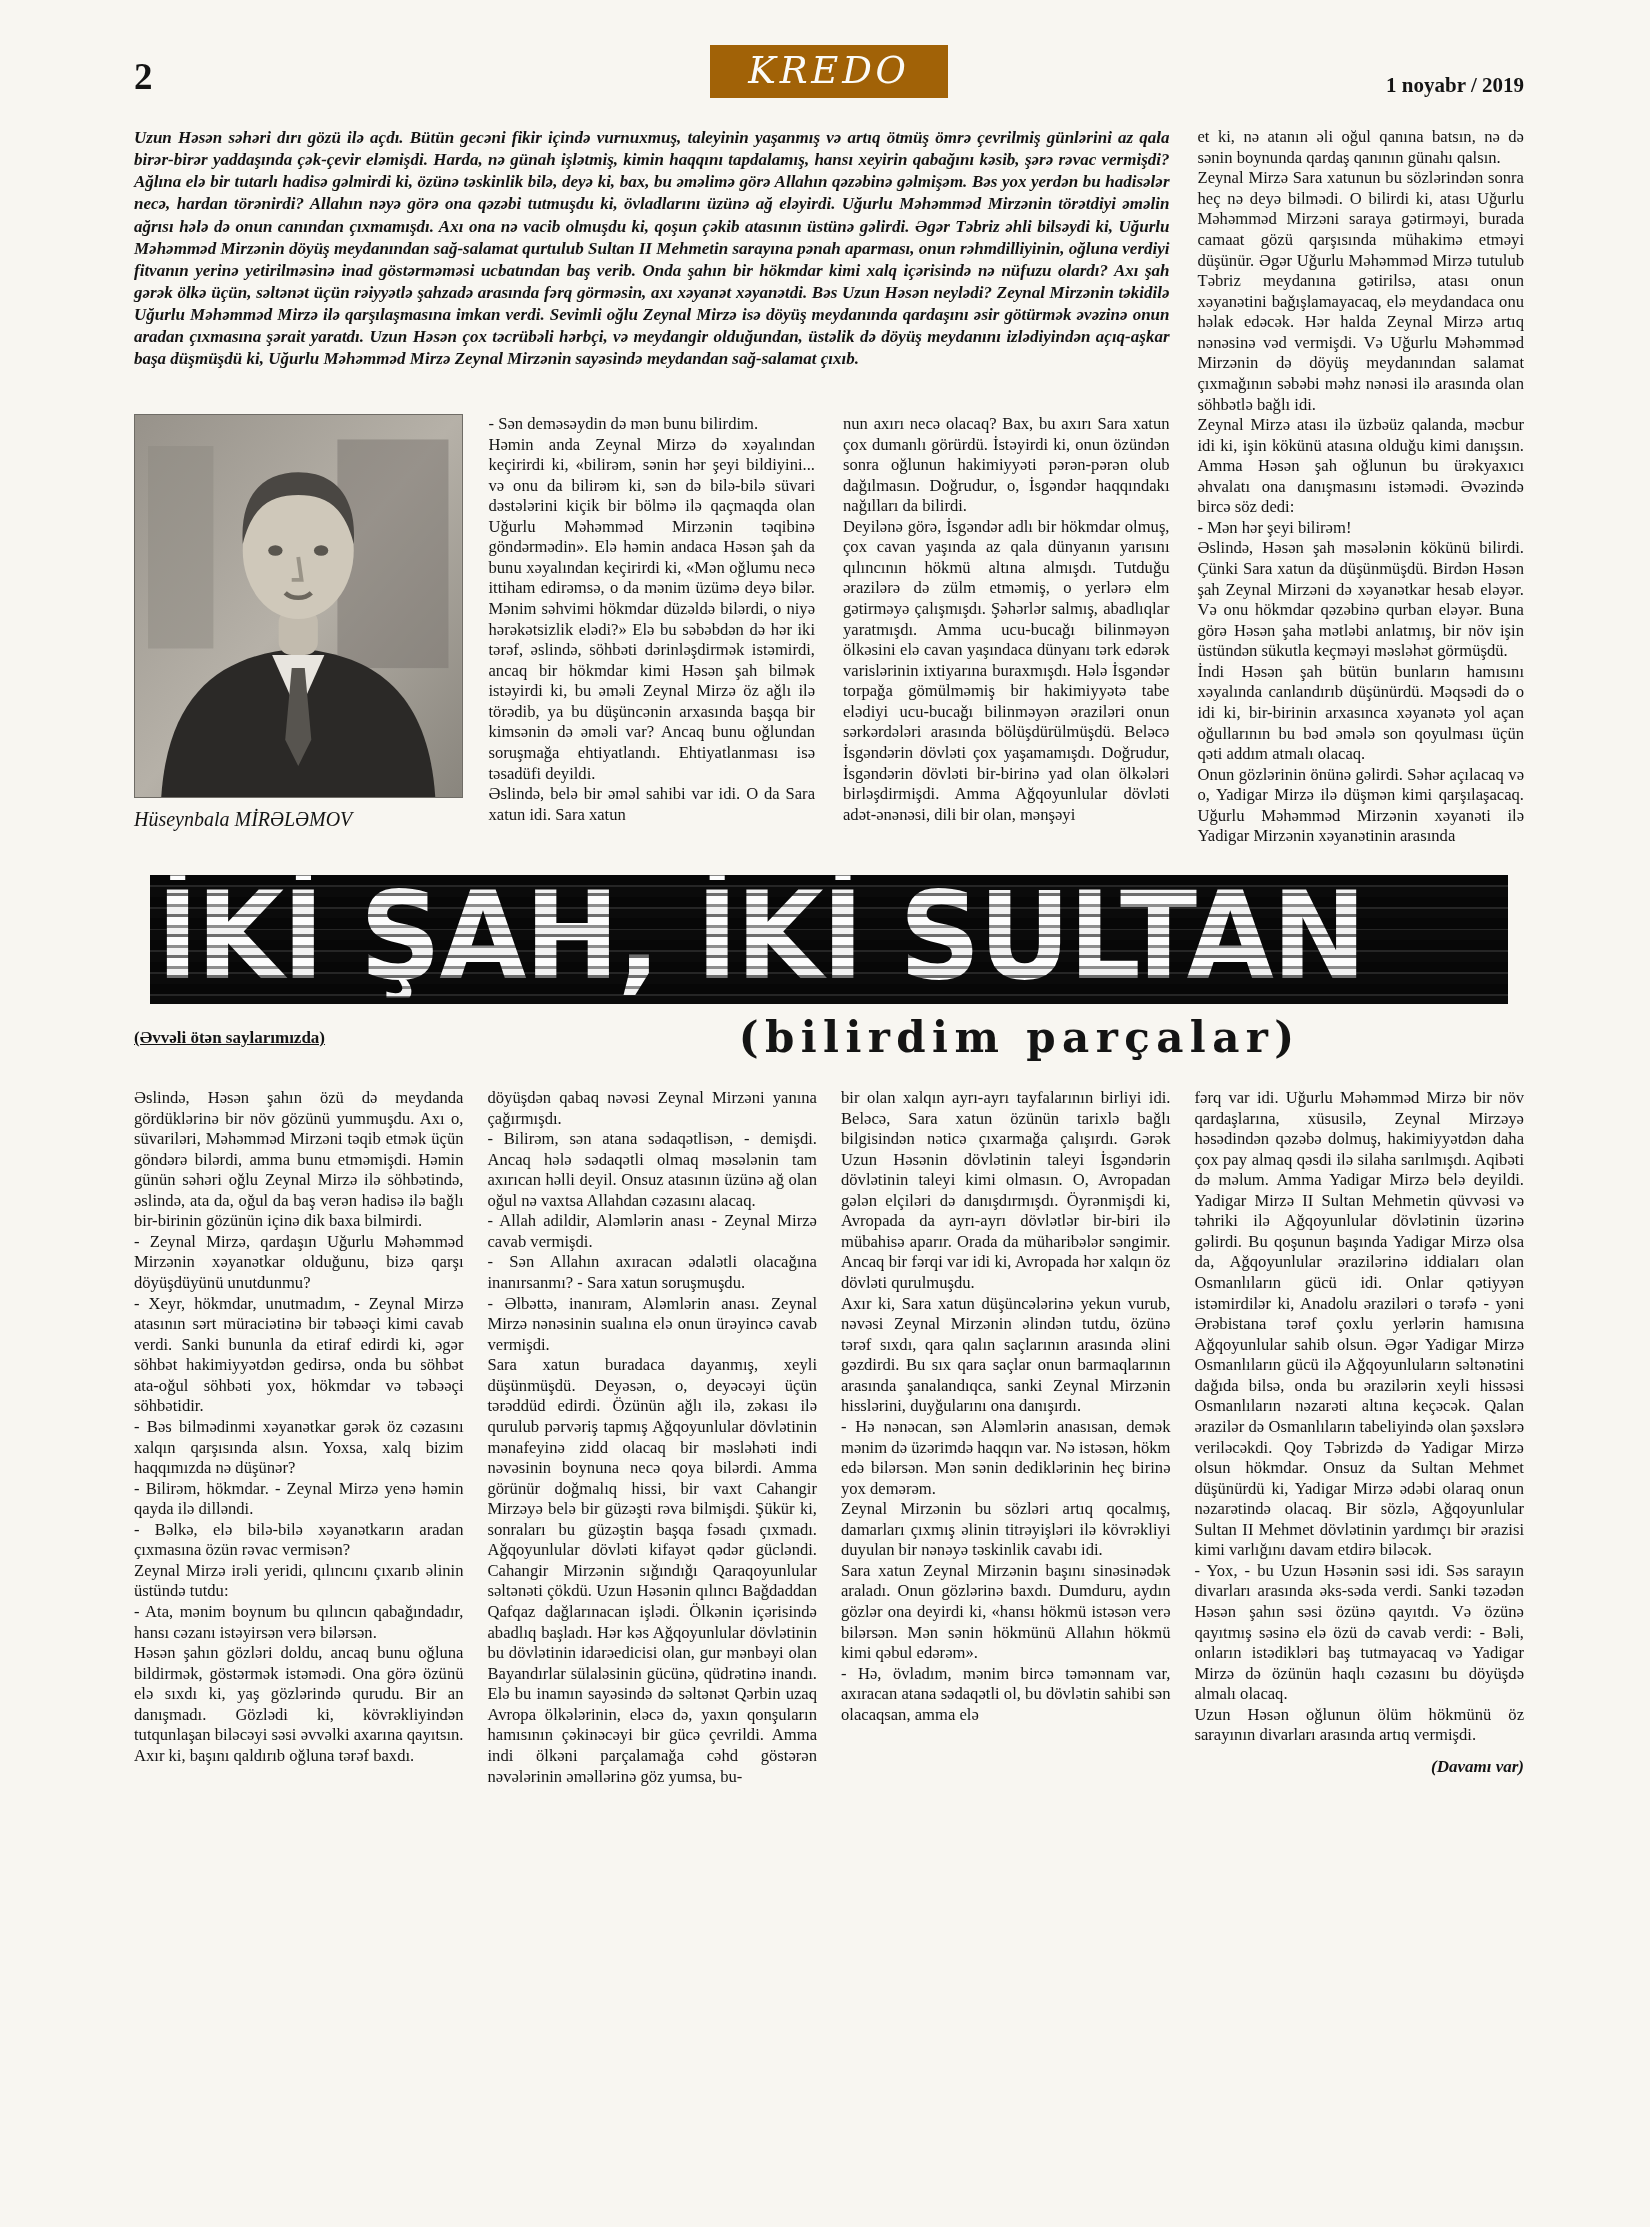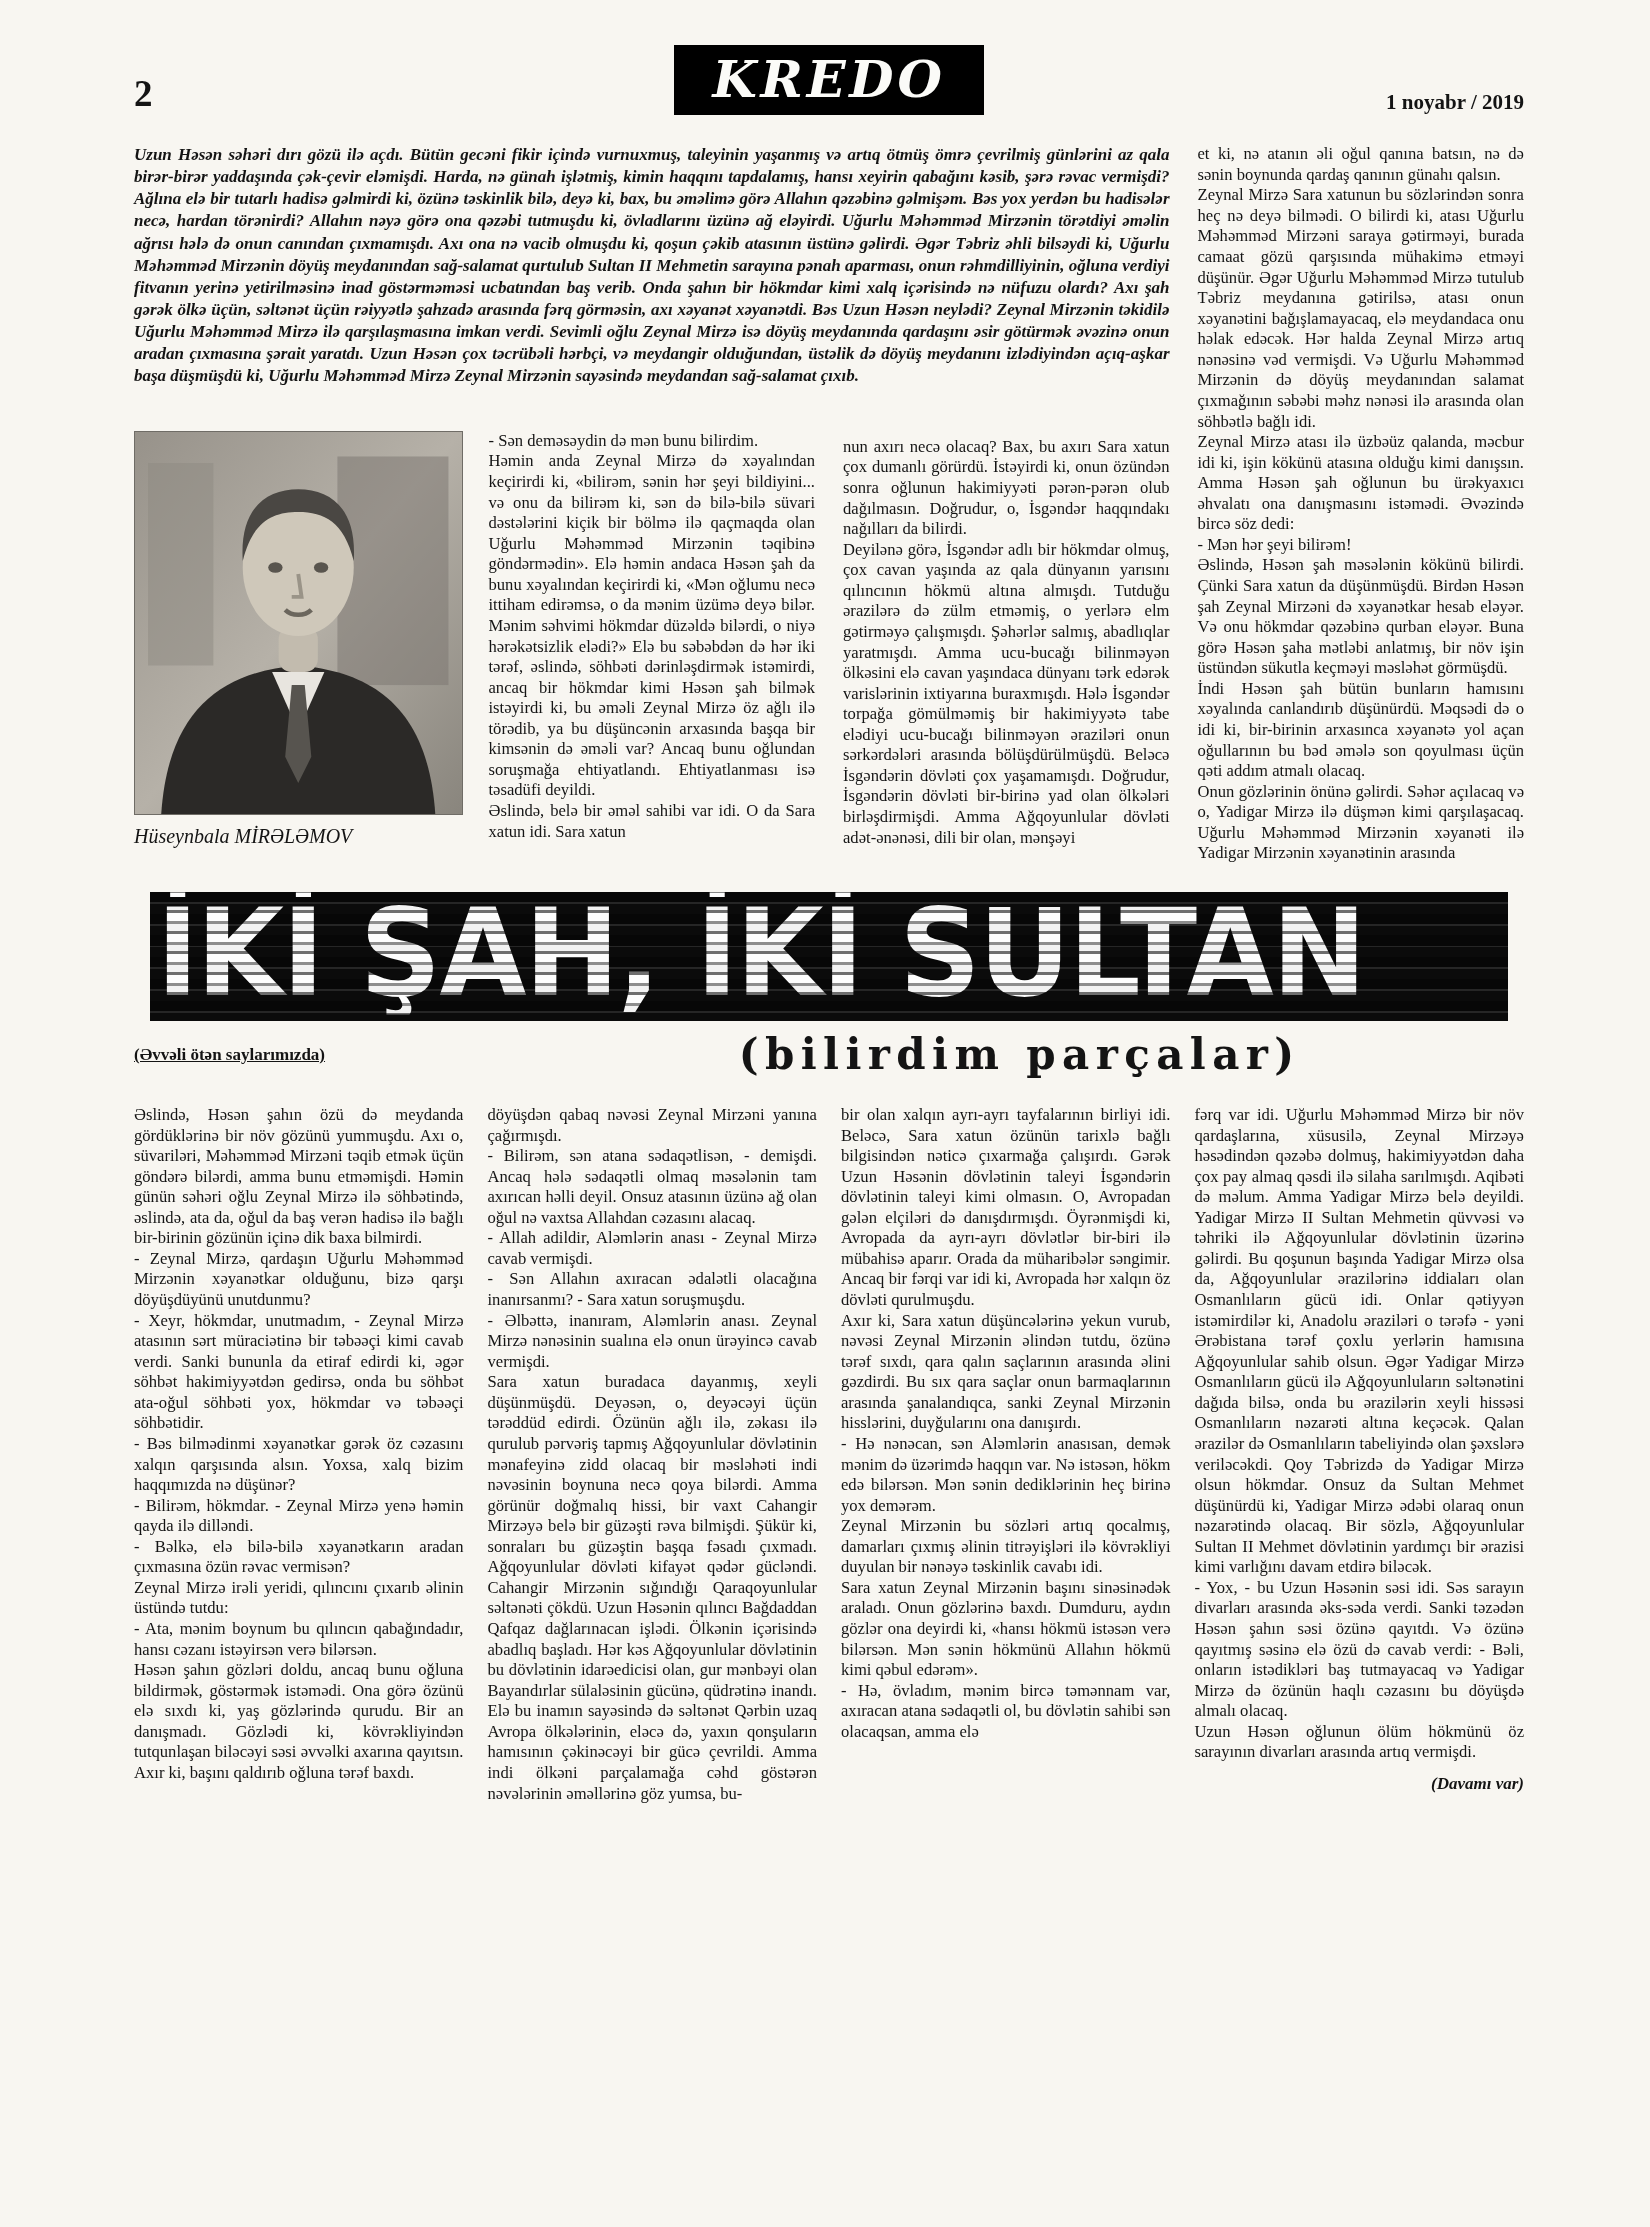--- a/index.html
+++ b/index.html
@@ -19,25 +19,25 @@
     align-items:flex-end;
     margin-bottom:29px;
   }
   .page-number{
     font-size:37px;
     font-weight:bold;
     width:267px;
   }
   .masthead-wrap{flex:1;display:flex;justify-content:center;}
   .masthead{
-    background:#000000;
+    background:#a16207;
     color:#fbfbf8;
     font-style:italic;
-    font-weight:bold;
-    font-size:51px;
+    font-weight:normal;
+    font-size:37px;
     letter-spacing:3.8px;
     padding:3.8px 38px 6.4px;
     font-family:"DejaVu Serif", serif;
   }
   .issue-date{
     width:267px;
     text-align:right;
     font-weight:bold;
     font-size:21px;
   }
@@ -62,21 +62,21 @@
     font-style:italic;
     font-weight:600;
     font-size:17px;
     line-height:1.3;
     text-align:justify;
     white-space:pre-line;
   }
   .right-col{grid-column:4;grid-row:1 / 3;}
   .photo-block{grid-column:1;grid-row:2;}
   .col-a{grid-column:2;grid-row:2;}
-  .col-b{grid-column:3;grid-row:2;margin-top:6px;}
+  .col-b{grid-column:3;grid-row:2;}
   .photo-frame{
     width:100%;
     height:382px;
     background:linear-gradient(135deg,#9a958c,#b8b3aa 55%,#8e8a82);
     border:0.6px solid #6f6c66;
     overflow:hidden;
   }
   .photo-frame svg{width:100%;height:100%;display:block;}
   .photo-caption{
     margin-top:10.2px;

